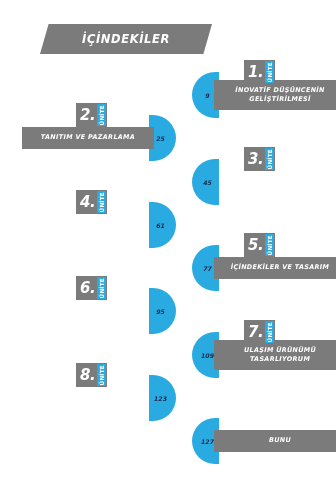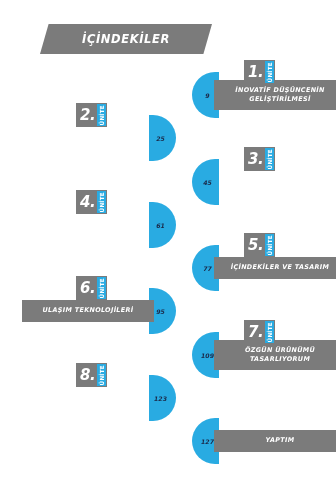--- a/index.html
+++ b/index.html
@@ -176,20 +176,23 @@
           <div class="badge-num">1.</div>
           <div class="badge-strip">
             <span>ÜNİTE</span>
           </div>
         </div>
       </div>
       <div class="toc-row left" style="top: 101px;">
         <div class="semi">
           <span class="page-num">25</span>
         </div>
+        <div class="bar">
+          <div class="bar-label">TANITIM VE PAZARLAMA</div>
+        </div>
         <div class="badge" style="left: 60px;">
           <div class="badge-num">2.</div>
           <div class="badge-strip">
             <span>ÜNİTE</span>
           </div>
         </div>
       </div>
       <div class="toc-row right" style="top: 145px;">
         <div class="semi">
           <span class="page-num">45</span>
@@ -223,59 +226,56 @@
           <div class="badge-num">5.</div>
           <div class="badge-strip">
             <span>ÜNİTE</span>
           </div>
         </div>
       </div>
       <div class="toc-row left" style="top: 274px;">
         <div class="semi">
           <span class="page-num">95</span>
         </div>
+        <div class="badge" style="left: 60px;">
+          <div class="badge-num">6.</div>
+          <div class="badge-strip">
+            <span>ÜNİTE</span>
+          </div>
+        </div>
+      </div>
+      <div class="toc-row right" style="top: 318px;">
+        <div class="semi">
+          <span class="page-num">109</span>
+        </div>
+        <div class="bar tall">
+          <div class="bar-label">ULAŞIM ÜRÜNÜMÜ
+TASARLIYORUM</div>
+        </div>
+        <div class="badge" style="left: 56px;">
+          <div class="badge-num">7.</div>
+          <div class="badge-strip">
+            <span>ÜNİTE</span>
+          </div>
+        </div>
+      </div>
+      <div class="toc-row left" style="top: 361px;">
+        <div class="semi">
+          <span class="page-num">123</span>
+        </div>
+        <div class="badge" style="left: 60px;">
+          <div class="badge-num">8.</div>
+          <div class="badge-strip">
+            <span>ÜNİTE</span>
+          </div>
+        </div>
+      </div>
+      <div class="toc-row right" style="top: 404px;">
+        <div class="semi">
+          <span class="page-num">127</span>
+        </div>
         <div class="bar">
-          <div class="bar-label">ULAŞIM TEKNOLOJİLERİ</div>
-        </div>
-        <div class="badge" style="left: 60px;">
-          <div class="badge-num">6.</div>
-          <div class="badge-strip">
-            <span>ÜNİTE</span>
-          </div>
-        </div>
-      </div>
-      <div class="toc-row right" style="top: 318px;">
-        <div class="semi">
-          <span class="page-num">109</span>
-        </div>
-        <div class="bar tall">
-          <div class="bar-label">ÖZGÜN ÜRÜNÜMÜ
-TASARLIYORUM</div>
-        </div>
-        <div class="badge" style="left: 56px;">
-          <div class="badge-num">7.</div>
-          <div class="badge-strip">
-            <span>ÜNİTE</span>
-          </div>
-        </div>
-      </div>
-      <div class="toc-row left" style="top: 361px;">
-        <div class="semi">
-          <span class="page-num">123</span>
-        </div>
-        <div class="badge" style="left: 60px;">
-          <div class="badge-num">8.</div>
-          <div class="badge-strip">
-            <span>ÜNİTE</span>
-          </div>
-        </div>
-      </div>
-      <div class="toc-row right" style="top: 404px;">
-        <div class="semi">
-          <span class="page-num">127</span>
-        </div>
-        <div class="bar">
-          <div class="bar-label">YAPTIM</div>
+          <div class="bar-label">BUNU</div>
         </div>
       </div>
     </div>
 
 </div>
 
 </body></html>

